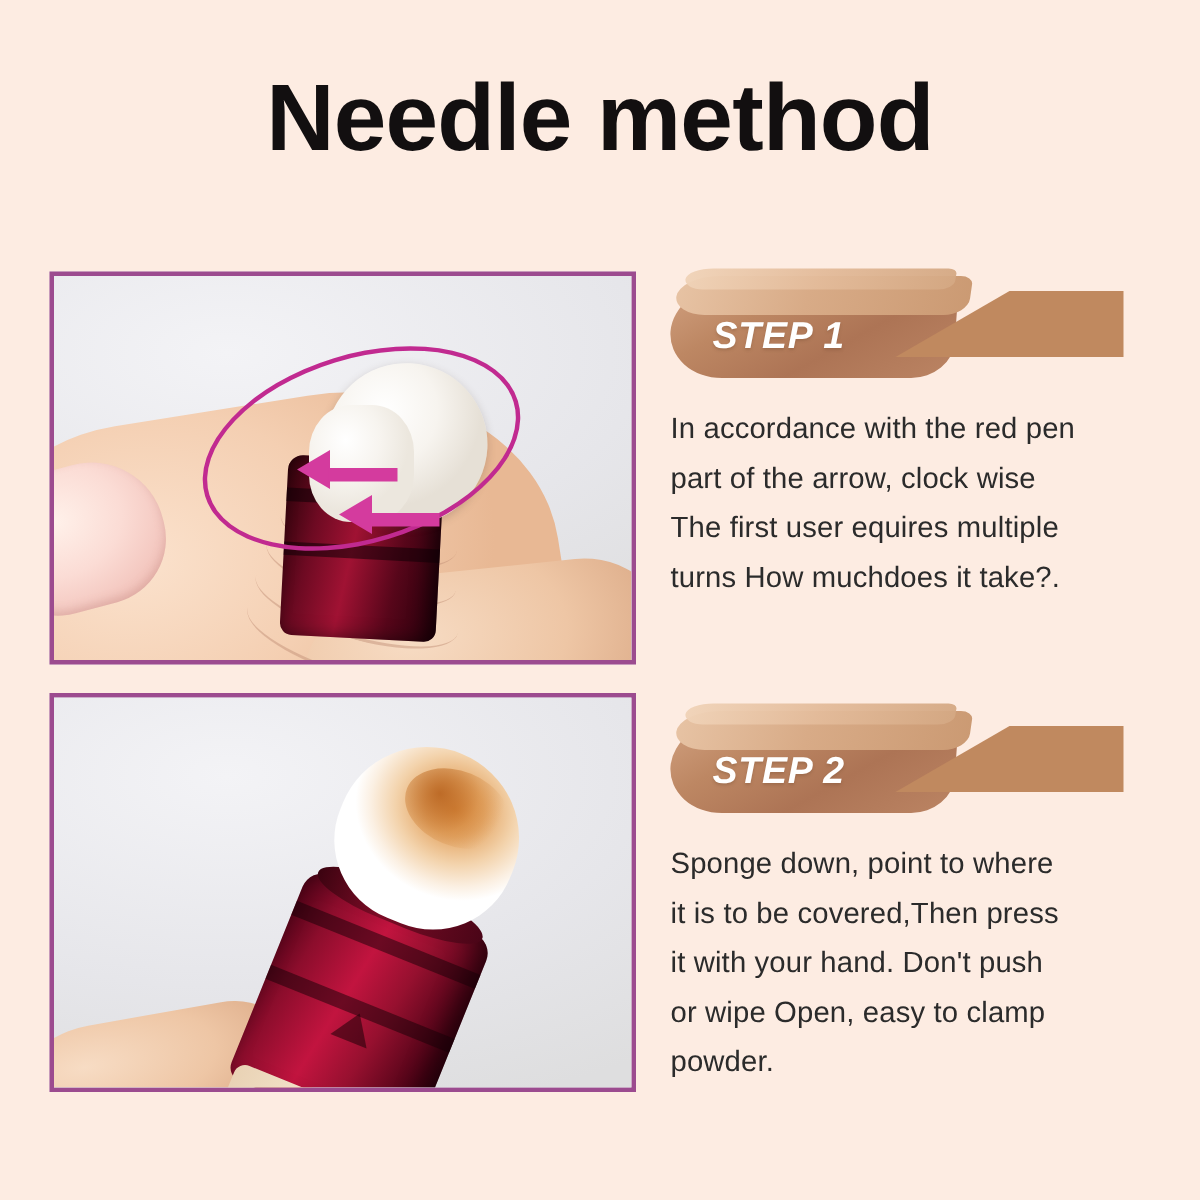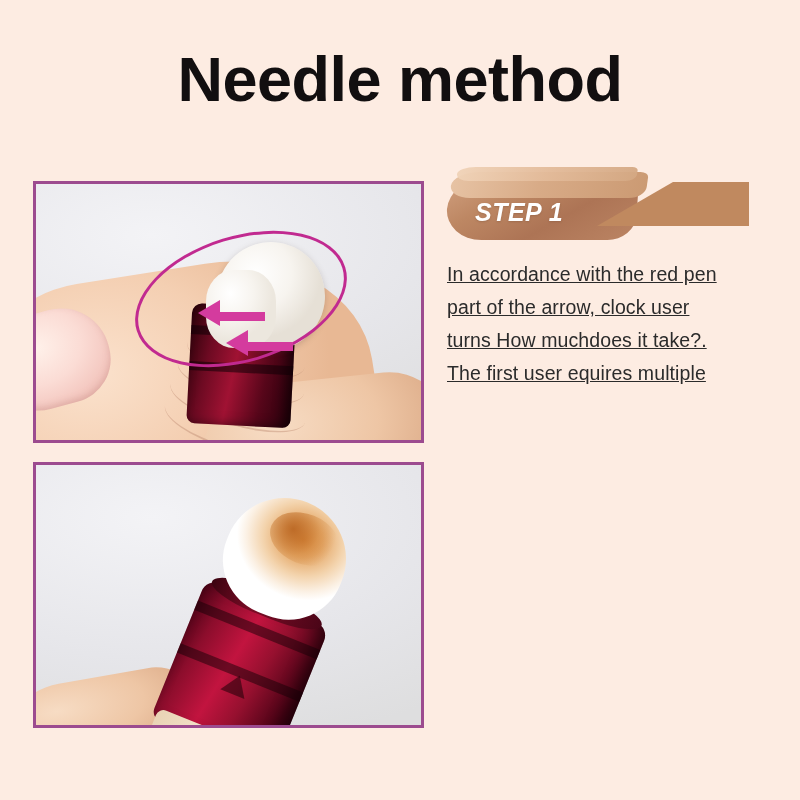--- a/index.html
+++ b/index.html
@@ -258,21 +258,21 @@
     width: 210px;
     height: 90px;
     border-radius: 70px 50px 20px 20px;
     background:
       radial-gradient(70% 70% at 30% 30%, #f7dcc4 0%, #eec6a5 60%, #dcab88 100%);
     transform: rotate(-10deg);
   }
 
   
   .step-block { position: absolute; left: 447px; width: 335px; }
-  #step-1 { top: 164px; }
+  #step-1 { top: 176px; }
   #step-2 { top: 466px; }
 
   .swatch {
     position: relative;
     width: 222px;
     height: 80px;
   }
   .swatch-body {
     position: absolute;
     left: 0;
@@ -329,21 +329,21 @@
     text-shadow: 0 1px 2px rgba(120,80,55,.35);
   }
 
   .step-text {
     margin-top: 14px;
     font-size: 19.5px;
     line-height: 33px;
     color: #2b2b2b;
     letter-spacing: .1px;
   }
-  .step-text div { white-space: nowrap; text-decoration: underline; }
+  .step-text div { white-space: nowrap; }
 </style>
 </head>
 <body>
 
 <div class="page-title">Needle method</div>
 
 <div class="photo-frame" id="photo-frame-1">
   <div class="photo-stage">
     <div class="hand1">
       <div class="thumbnail-nail"></div>
@@ -391,20 +391,34 @@
 <div class="step-block" id="step-1">
   <div class="swatch">
     <div class="swatch-body"></div>
     <div class="swatch-tip"></div>
     <div class="swatch-ridge"></div>
     <div class="swatch-ridge2"></div>
     <div class="swatch-label">STEP 1</div>
   </div>
   <div class="step-text">
     <div>In accordance with the red pen</div>
-    <div>part of the arrow, clock user</div>
+    <div>part of the arrow, clock wise</div>
+    <div>The first user equires multiple</div>
     <div>turns How muchdoes it take?.</div>
-    <div>The first user equires multiple</div>
   </div>
 </div>
 
 <div class="step-block" id="step-2">
+  <div class="swatch">
+    <div class="swatch-body"></div>
+    <div class="swatch-tip"></div>
+    <div class="swatch-ridge"></div>
+    <div class="swatch-ridge2"></div>
+    <div class="swatch-label">STEP 2</div>
+  </div>
+  <div class="step-text">
+    <div>Sponge down, point to where</div>
+    <div>it is to be covered,Then press</div>
+    <div>it with your hand. Don't push</div>
+    <div>or wipe Open, easy to clamp</div>
+    <div>powder.</div>
+  </div>
 </div>
 
 </body></html>

